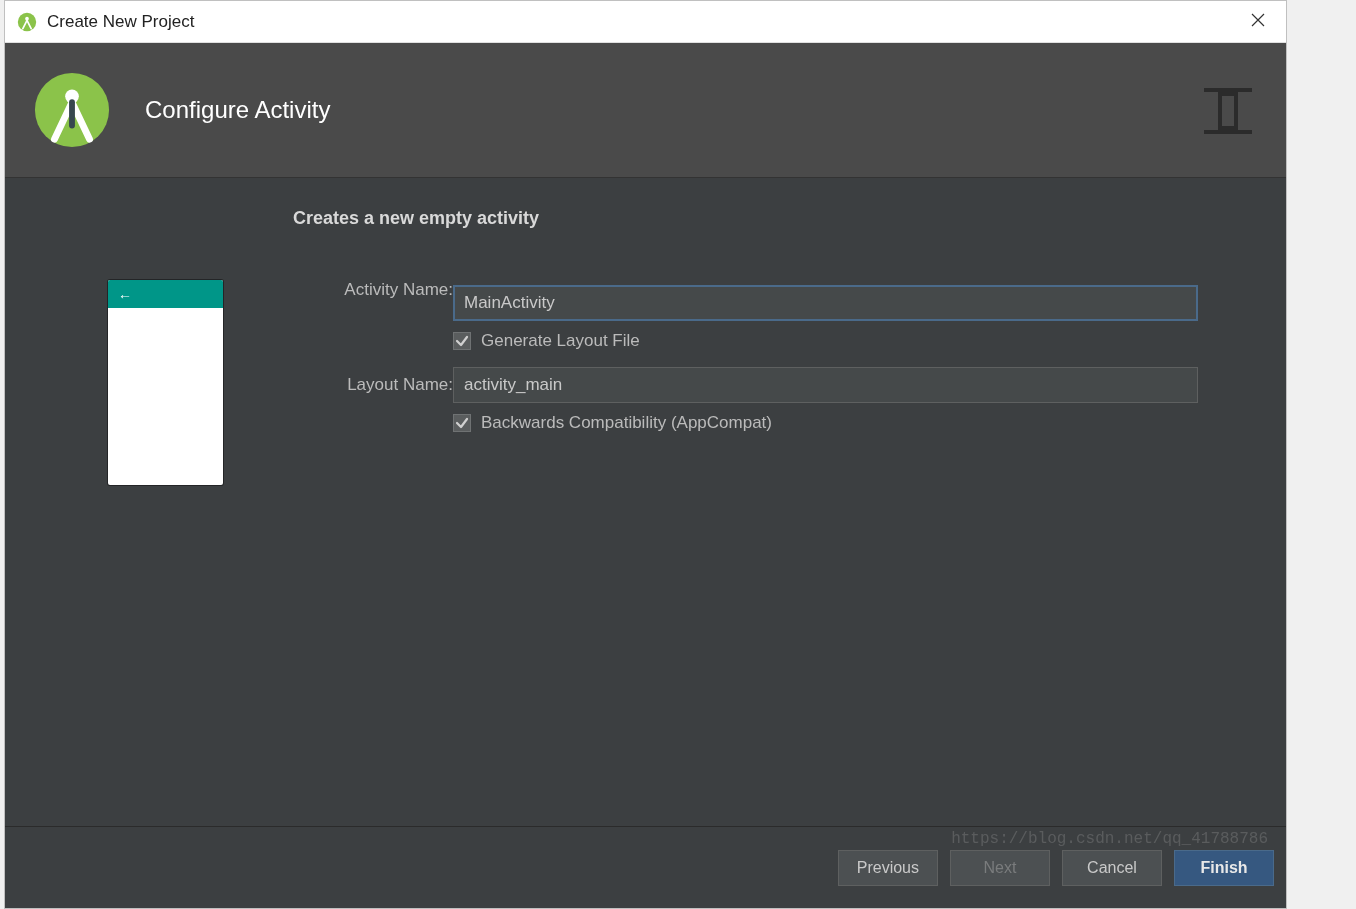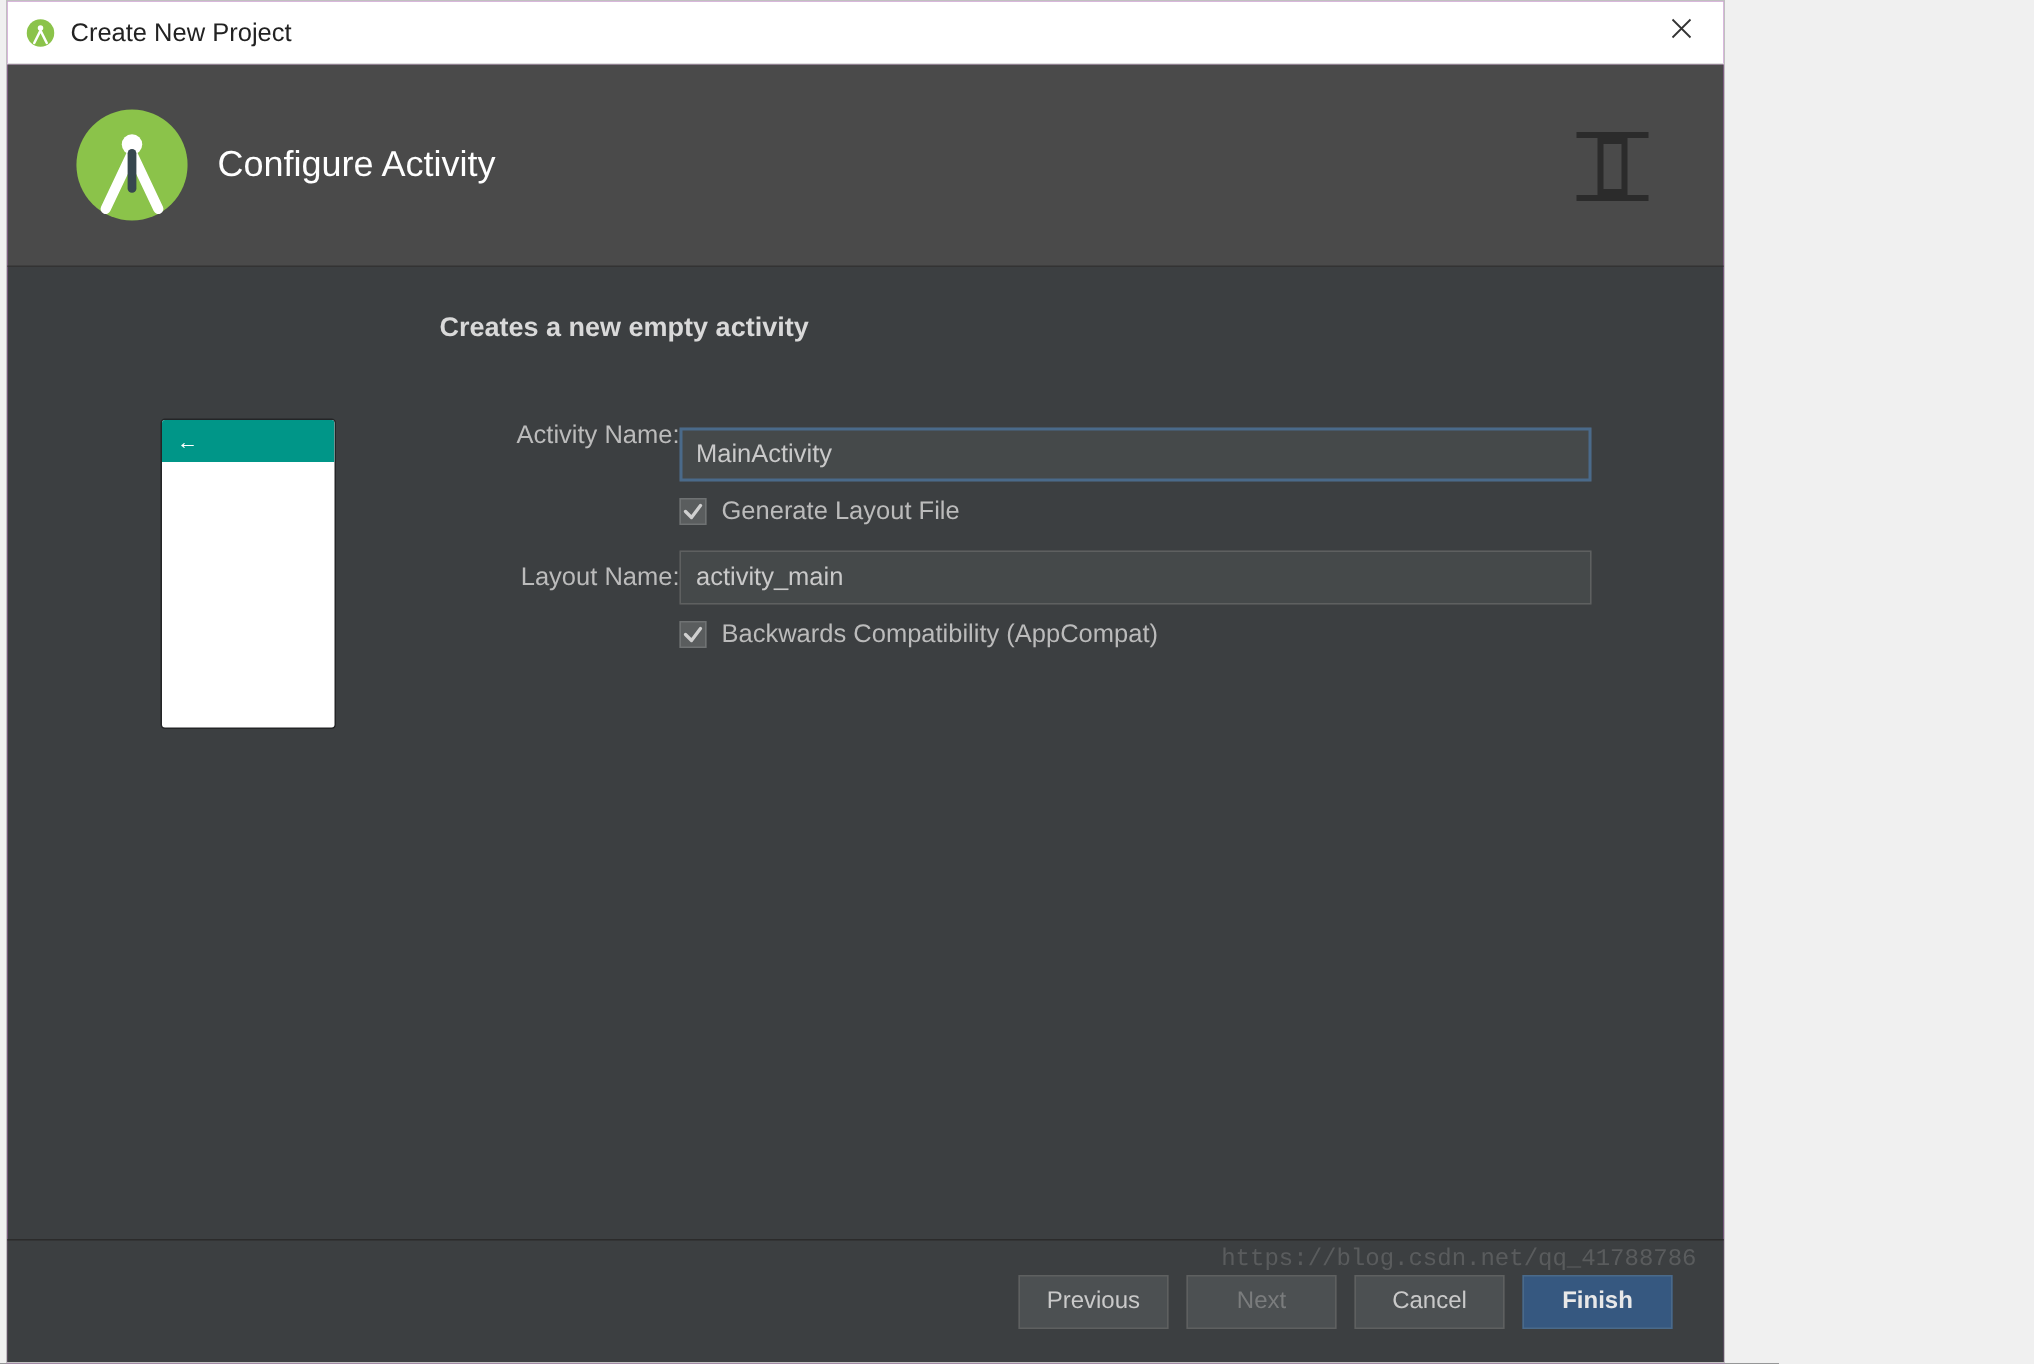--- a/index.html
+++ b/index.html
@@ -4,24 +4,24 @@
   <style>
     * { margin: 0; padding: 0; box-sizing: border-box; }
     body {
       font-family: -apple-system, BlinkMacSystemFont, "Segoe UI", Arial, sans-serif;
       background: #f0f0f0;
       width: 1356px;
       height: 909px;
       overflow: hidden;
     }
     .window {
-      width: 1146px;
+      width: 1283px;
       height: 909px;
       margin-left: 4px;
-      background: #a21caf;
+      background: #4c1d95;
       border: 1px solid #c0c0c0;
       display: flex;
       flex-direction: column;
     }
     .titlebar {
       height: 42px;
       background: #ffffff;
       display: flex;
       align-items: center;
       padding: 0 12px;
@@ -41,22 +41,23 @@
       color: #333;
       cursor: pointer;
       padding: 4px 8px;
       font-weight: 200;
     }
     .header {
       height: 135px;
       background: #4a4a4a;
       display: flex;
       align-items: center;
-      padding: 0 44px;
+      padding: 0 28px;
       border-bottom: 1px solid #333;
+      gap: 16px;
     }
     .header-logo {
       width: 78px; height: 78px;
       margin-right: 18px;
     }
     .header-title {
       font-size: 24px;
       color: #ffffff;
       flex: 1;
     }
@@ -166,21 +167,21 @@
       font-size: 17px;
       color: #a8a8a8;
     }
     .footer {
       height: 82px;
       background: #3c3f41;
       border-top: 1px solid #2b2b2b;
       display: flex;
       align-items: center;
       justify-content: flex-end;
-      padding: 0 34px;
+      padding: 0 12px;
       gap: 12px;
     }
     .btn {
       min-width: 100px;
       height: 36px;
       background: #4c5052;
       border: 1px solid #5e6060;
       color: #c9c9c9;
       font-size: 16px;
       cursor: pointer;

